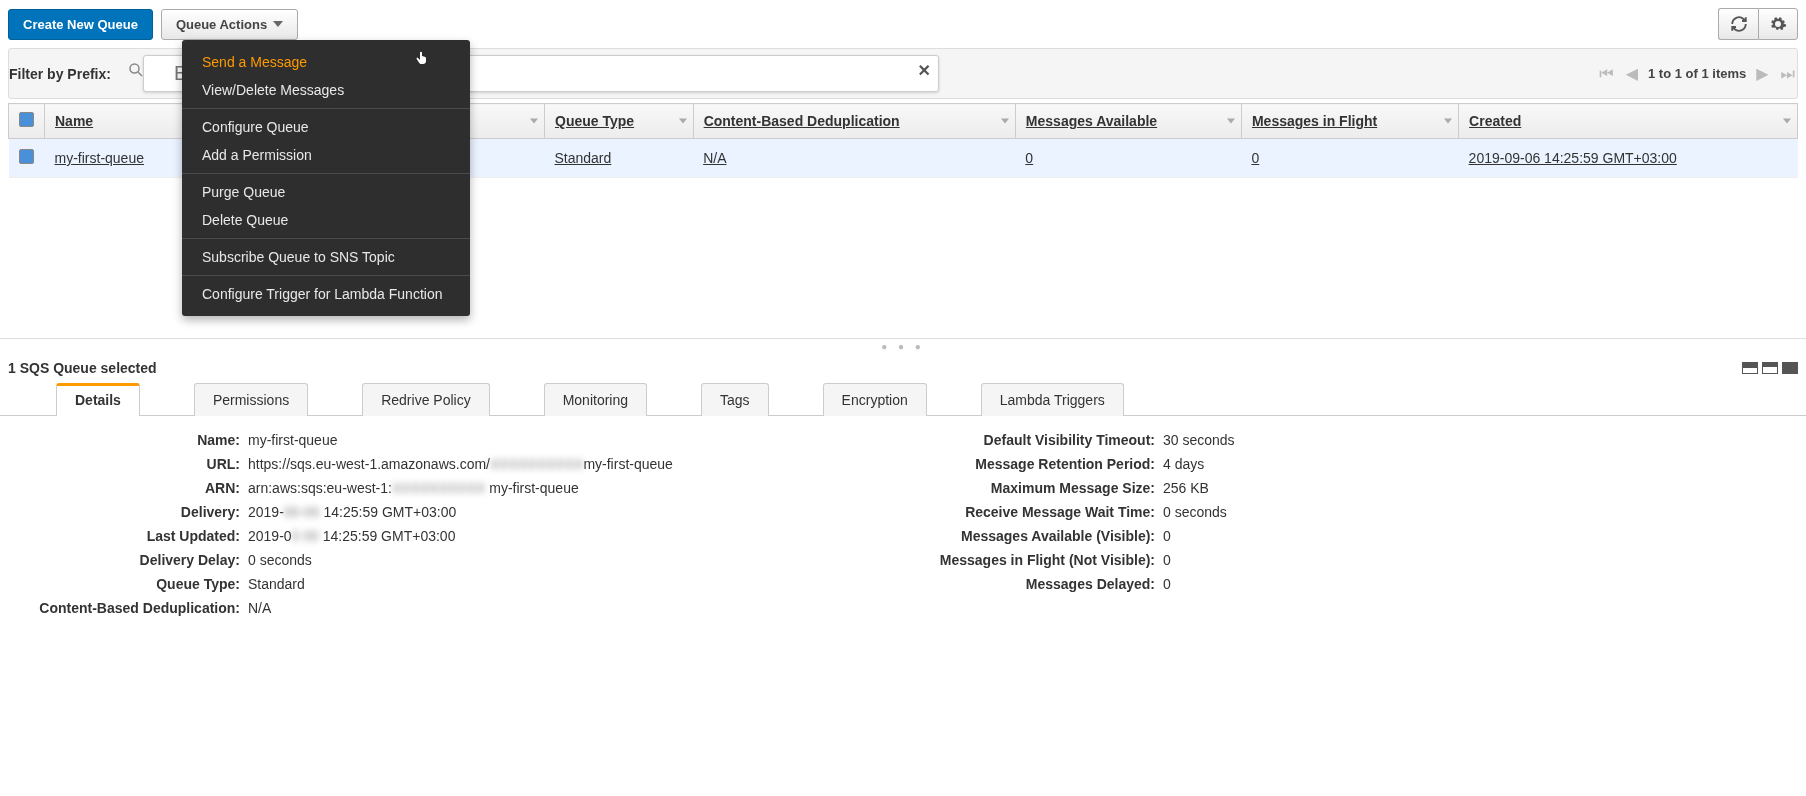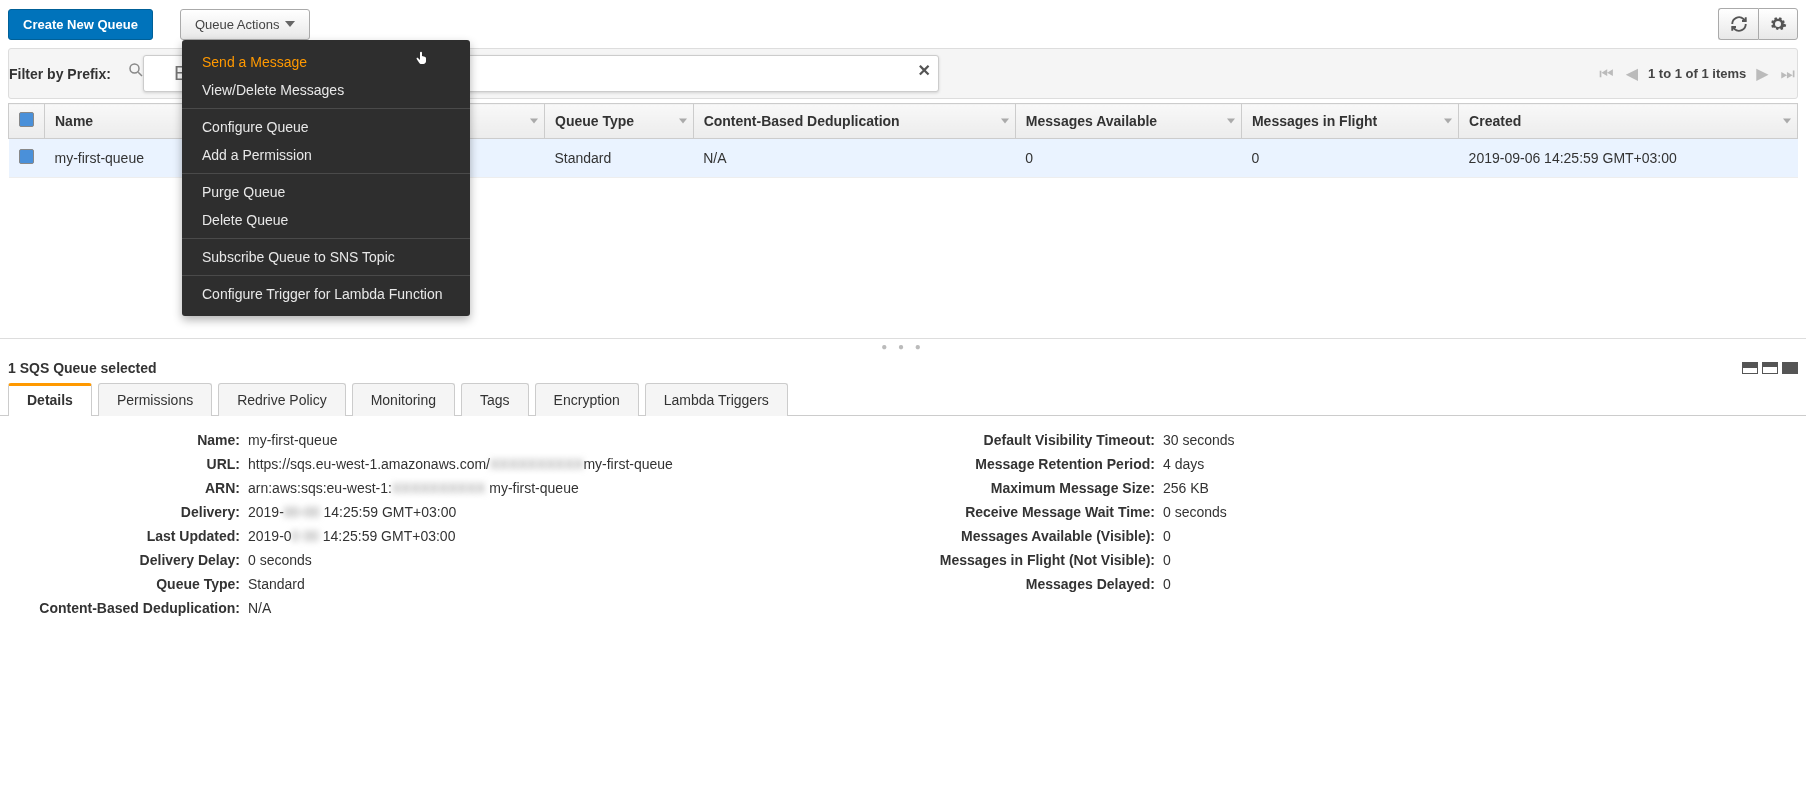--- a/index.html
+++ b/index.html
@@ -1,20 +1,20 @@
 <!DOCTYPE html>
 <html><head>
 <meta charset="utf-8">
 <style>
   * { box-sizing: border-box; margin: 0; padding: 0; }
   body { font-family: Arial, Helvetica, sans-serif; font-size: 13px; color: #333; background: #fff; width: 1806px; }
   
   .toolbar { padding: 8px; display: flex; align-items: center; gap: 8px; position: relative; }
   .btn-primary { background: #0073bb; color: #fff; border: 1px solid #006098; padding: 7px 14px; border-radius: 3px; font-weight: bold; font-size: 13px; cursor: pointer; }
-  .btn-secondary { background: linear-gradient(#fff, #e8e8e8); border: 1px solid #aaa; padding: 7px 14px; border-radius: 3px; font-weight: normal; font-size: 13px; cursor: pointer; display: inline-flex; align-items: center; gap: 6px; color: #444; margin-left: 19px; }
+  .btn-secondary { background: linear-gradient(#fff, #e8e8e8); border: 1px solid #aaa; padding: 7px 14px; border-radius: 3px; font-weight: bold; font-size: 13px; cursor: pointer; display: inline-flex; align-items: center; gap: 6px; color: #444; }
   .btn-icon { background: linear-gradient(#fff, #e8e8e8); border: 1px solid #aaa; padding: 6px 10px; cursor: pointer; display: inline-flex; align-items: center; justify-content: center; width: 40px; height: 32px; }
   .btn-group { display: flex; margin-left: auto; }
   .btn-group .btn-icon:first-child { border-radius: 3px 0 0 3px; border-right: none;}
   .btn-group .btn-icon:last-child { border-radius: 0 3px 3px 0; }
   
   .chevron-down { width: 0; height: 0; border-left: 5px solid transparent; border-right: 5px solid transparent; border-top: 6px solid #666; }
   
   .dropdown-menu { position: absolute; top: 40px; left: 182px; background: #2e2e2e; border-radius: 3px; min-width: 288px; z-index: 100; box-shadow: 0 4px 10px rgba(0,0,0,0.3); padding: 4px 0; }
   .dropdown-menu .group { border-bottom: 1px solid #4a4a4a; padding: 4px 0; }
   .dropdown-menu .group:last-child { border-bottom: none; }
@@ -26,39 +26,39 @@
   .filter-label { font-weight: bold; font-size: 14px; }
   .search-wrap { position: relative; flex: 0 0 820px; display: flex; align-items: center; }
   .search-input { width: 100%; padding: 6px 30px 6px 30px; border: 1px solid #ccc; border-radius: 3px; font-size: 20px; box-shadow: 0 1px 3px rgba(0,0,0,0.15); margin-left: 24px; }
   .search-icon { position: absolute; left: 8px; top: 6px; }
   .clear-icon { position: absolute; right: 8px; top: 6px; cursor: pointer; font-weight: bold; font-size: 16px; color: #555;}
   
   .pagination { margin-left: auto; display: flex; align-items: center; gap: 8px; }
   .pagination .pg-btn { color: #bbb; cursor: pointer; font-size: 16px; padding: 0 2px; }
   .pagination .pg-text { font-weight: bold; color: #444; font-size: 13px; }
   
-  .table { width: calc(100% - 16px); margin: 4px 8px 8px 8px; border-collapse: collapse; }
+  .table { width: calc(100% - 16px); margin: 4px 8px 8px 8px; border-collapse: collapse; text-decoration: underline; }
   .table th { background: linear-gradient(#f8f8f8, #ececec); border: 1px solid #ccc; padding: 8px 10px; text-align: left; font-weight: bold; font-size: 14px; position: relative; }
   .table th .sort-caret { position: absolute; right: 6px; top: 50%; transform: translateY(-50%); width: 0; height: 0; border-left: 4px solid transparent; border-right: 4px solid transparent; border-top: 5px solid #aaa; }
   .table td { padding: 10px; border-bottom: 1px solid #eee; font-size: 14px; }
   .table tbody tr { background: #eaf3ff; }
   .checkbox-cell { width: 34px; text-align: center; }
   .sq-checkbox { width: 15px; height: 15px; border: 1px solid #888; border-radius: 2px; display: inline-block; background: #4a90d9; }
   
   .divider-dots { text-align: center; color: #bbb; letter-spacing: 4px; font-size: 10px; padding: 2px 0; border-top: 1px solid #ddd; margin-top: 160px; }
   
   .detail-header { display: flex; align-items: center; padding: 6px 8px; }
   .detail-header .title { font-weight: bold; font-size: 14px; }
   .layout-icons { margin-left: auto; display: flex; gap: 4px; }
   .layout-icons .lic { width: 16px; height: 12px; border: 1px solid #555; background: linear-gradient(to bottom, #555 50%, #fff 50%); cursor:pointer;}
   .layout-icons .lic.l2 { background: linear-gradient(to bottom, #555 35%, #fff 35%); }
   .layout-icons .lic.l3 { background: #555; }
   
   .tabs { display: flex; padding: 0 8px; gap: 6px; border-bottom: 1px solid #ccc; }
-  .tab { padding: 8px 18px; border: 1px solid #ccc; border-bottom: none; border-radius: 3px 3px 0 0; background: #f5f5f5; cursor: pointer; font-size: 14px; position: relative; top: 1px; }
+  .tab { padding: 8px 18px; border: 1px solid #ccc; border-bottom: none; border-radius: 3px 3px 0 0; background: #f5f5f5; cursor: pointer; font-size: 14px; position: relative; top: 1px; margin-left: 48px; }
   .tab.active { background: #fff; font-weight: bold; border-top: 3px solid #ff9900; padding-top: 6px; }
   
   .detail-body { display: flex; padding: 12px 8px; gap: 40px; }
   .detail-col { flex: 1; }
   .kv { display: flex; padding: 4px 0; align-items: center; }
   .kv .k { width: 240px; text-align: right; font-weight: bold; padding-right: 8px; font-size: 14px; }
   .kv .v { font-size: 14px; }
   .blur { filter: blur(3px); color: #888; }
   
   svg.icon { width: 18px; height: 18px; }

